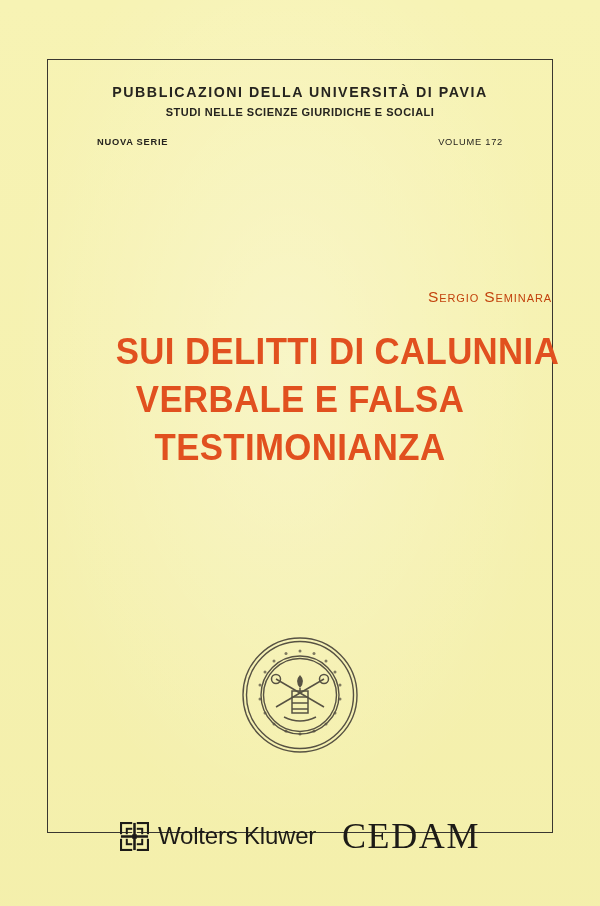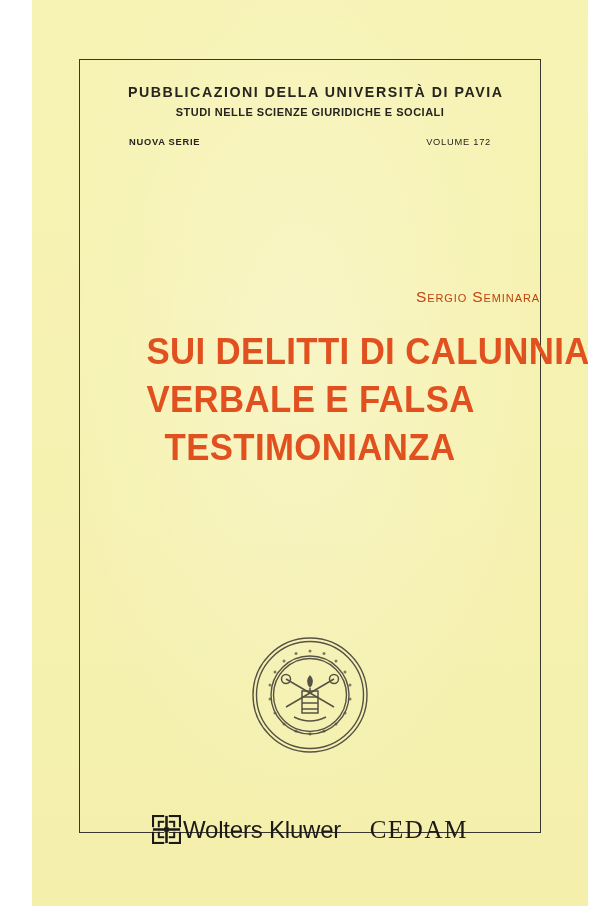--- a/index.html
+++ b/index.html
@@ -10,25 +10,24 @@
     background: #ffffff;
   }
 
   body {
     font-family: "Liberation Sans", sans-serif;
     -webkit-font-smoothing: antialiased;
   }
 
   .cover {
     position: relative;
-    width: 556px;
+    width: 600px;
     height: 906px;
     background: #f7f3b4;
     overflow: hidden;
-    margin-left: 32px;
   }
 
   
   .paper-tint {
     position: absolute;
     inset: 0;
     background:
       radial-gradient(ellipse at 48% 40%, rgba(255,255,255,0.28) 0%, rgba(255,255,255,0) 62%),
       linear-gradient(180deg, rgba(247,243,170,0.0) 0%, rgba(236,230,150,0.28) 100%);
     pointer-events: none;
@@ -156,39 +155,39 @@
     right: 72px;
     top: 755px;
     display: flex;
     align-items: center;
     justify-content: space-between;
   }
 
   .wk {
     display: flex;
     align-items: center;
-    gap: 2px;
+    gap: 9px;
     text-align: right;
   }
 
   .wk-mark {
     width: 29px;
     height: 29px;
     position: relative;
   }
 
   .wk-name {
     font-size: 24px;
     color: #1d1b17;
     letter-spacing: -0.2px;
   }
 
   .cedam {
     font-family: "Liberation Serif", serif;
-    font-size: 25px;
+    font-size: 36px;
     letter-spacing: 1.6px;
     color: #1d1b17;
   }
 </style>
 </head>
 <body>
 
 <div class="cover">
 
   <div class="paper-tint"></div>

